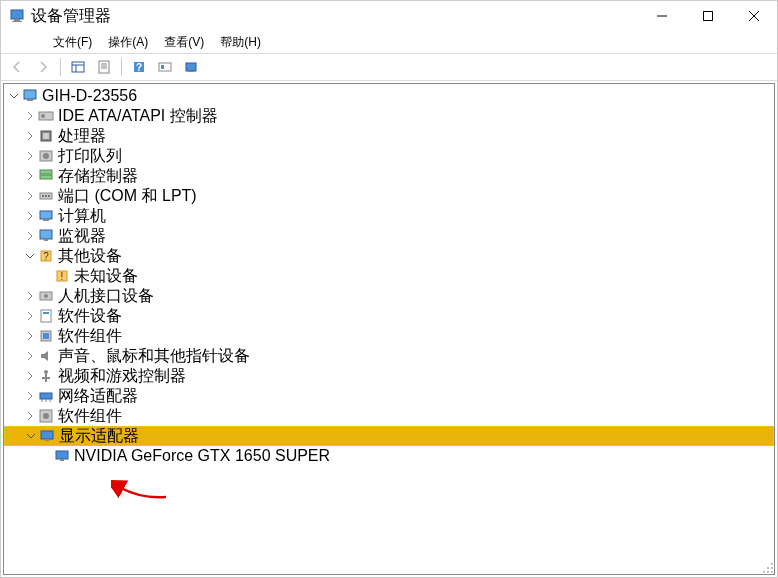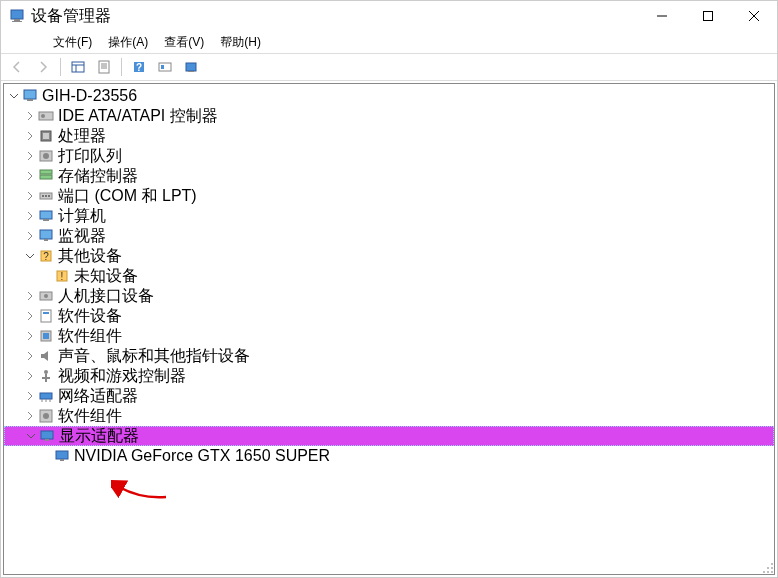--- a/index.html
+++ b/index.html
@@ -14,21 +14,21 @@
     .menubar { height: 22px; display: flex; align-items: center; padding-left: 4px; margin-left: 40px; }
     .menubar .menu-item { padding: 2px 8px; cursor: pointer; font-size: 12px; }
     
     .toolbar { height: 28px; border-top: 1px solid #ddd; border-bottom: 1px solid #ddd; display: flex; align-items: center; padding: 0 4px; gap: 2px; }
     .toolbar button { width: 24px; height: 22px; border: 1px solid transparent; background: transparent; cursor: pointer; display: flex; align-items: center; justify-content: center; }
     .toolbar button.disabled { opacity: 0.4; cursor: default; }
     .toolbar .sep { width: 1px; height: 18px; background: #ccc; margin: 0 3px; }
     
     .tree-container { border: 1px solid #888; margin: 2px; height: calc(578px - 30px - 22px - 28px - 6px); overflow-y: auto; padding: 2px 0; }
     .tree-node { display: flex; align-items: center; height: 20px; cursor: pointer; white-space: nowrap; }
-    .tree-node.selected { background: #d946ef; border: 1px dotted #99d1ff; }
+    .tree-node.selected { background: #eab308; border: 1px dotted #99d1ff; }
     .tree-node .indent { display: inline-block; }
     .tree-node .expander { width: 16px; height: 16px; display: inline-flex; align-items: center; justify-content: center; cursor: pointer; }
     .tree-node .node-icon { width: 16px; height: 16px; margin-right: 4px; display: inline-flex; align-items: center; justify-content: center; }
     .tree-node .label { font-size: 16px; padding-right: 4px; }
     
     .arrow { position: absolute; left: 110px; top: 478px; pointer-events: none; z-index: 10; }
     
     
     .tree-container::-webkit-scrollbar { width: 17px; }
     .tree-container::-webkit-scrollbar-track { background: #f0f0f0; }

